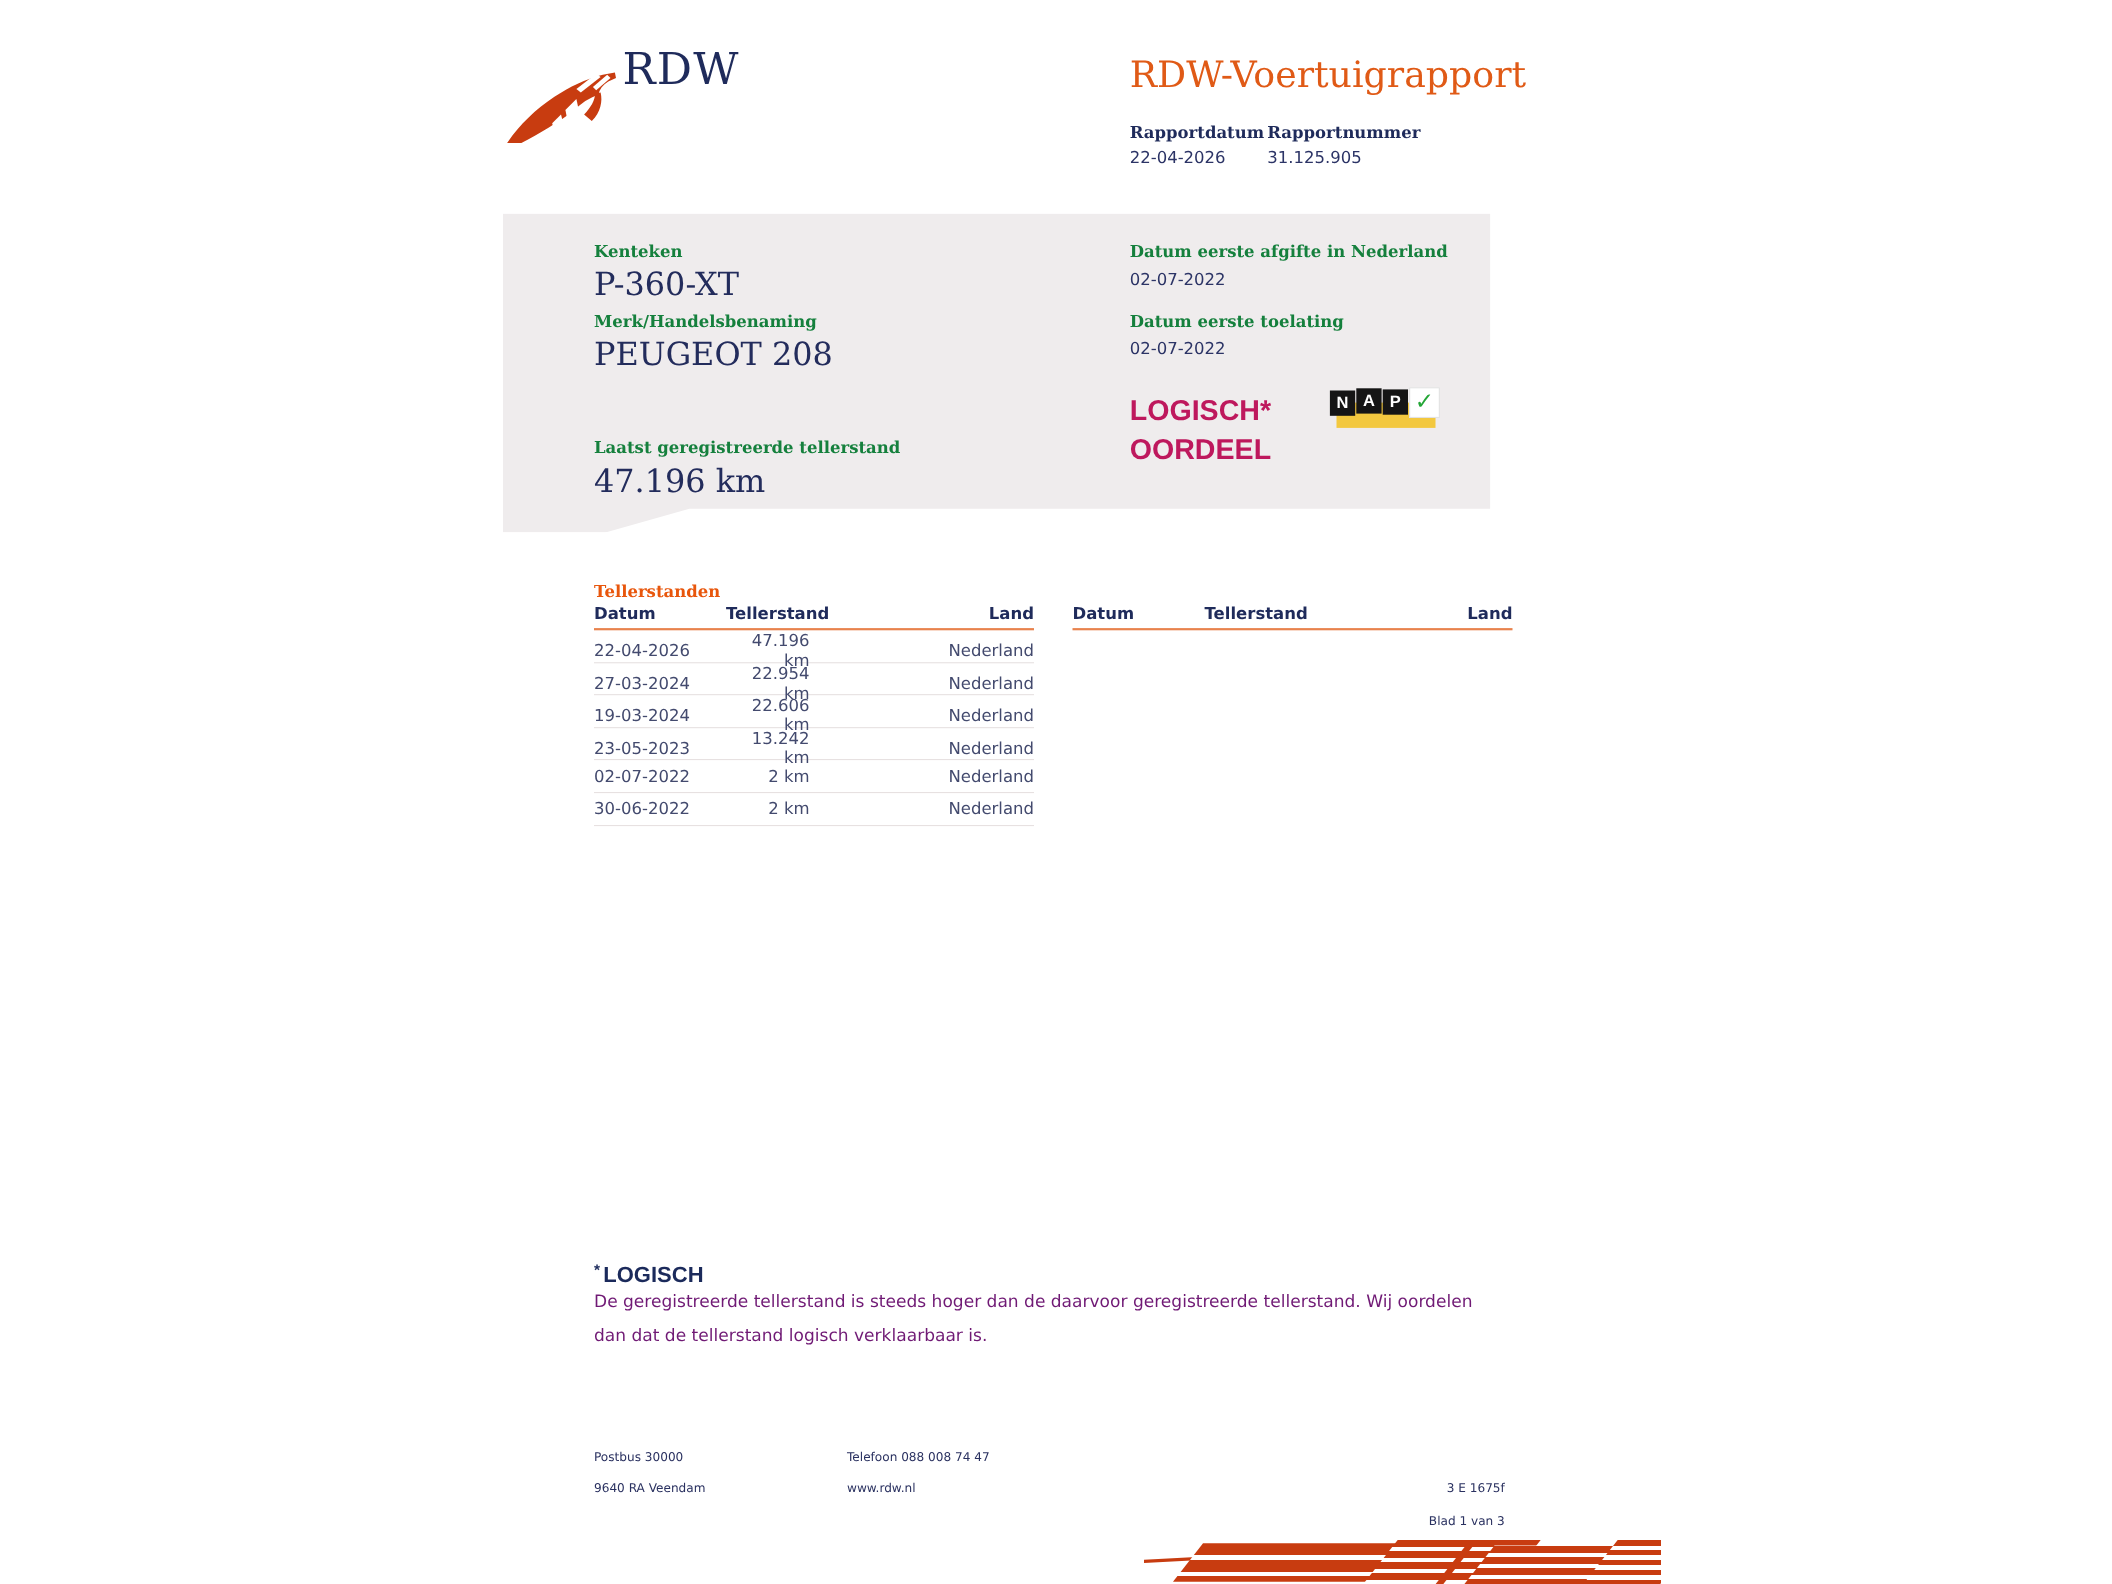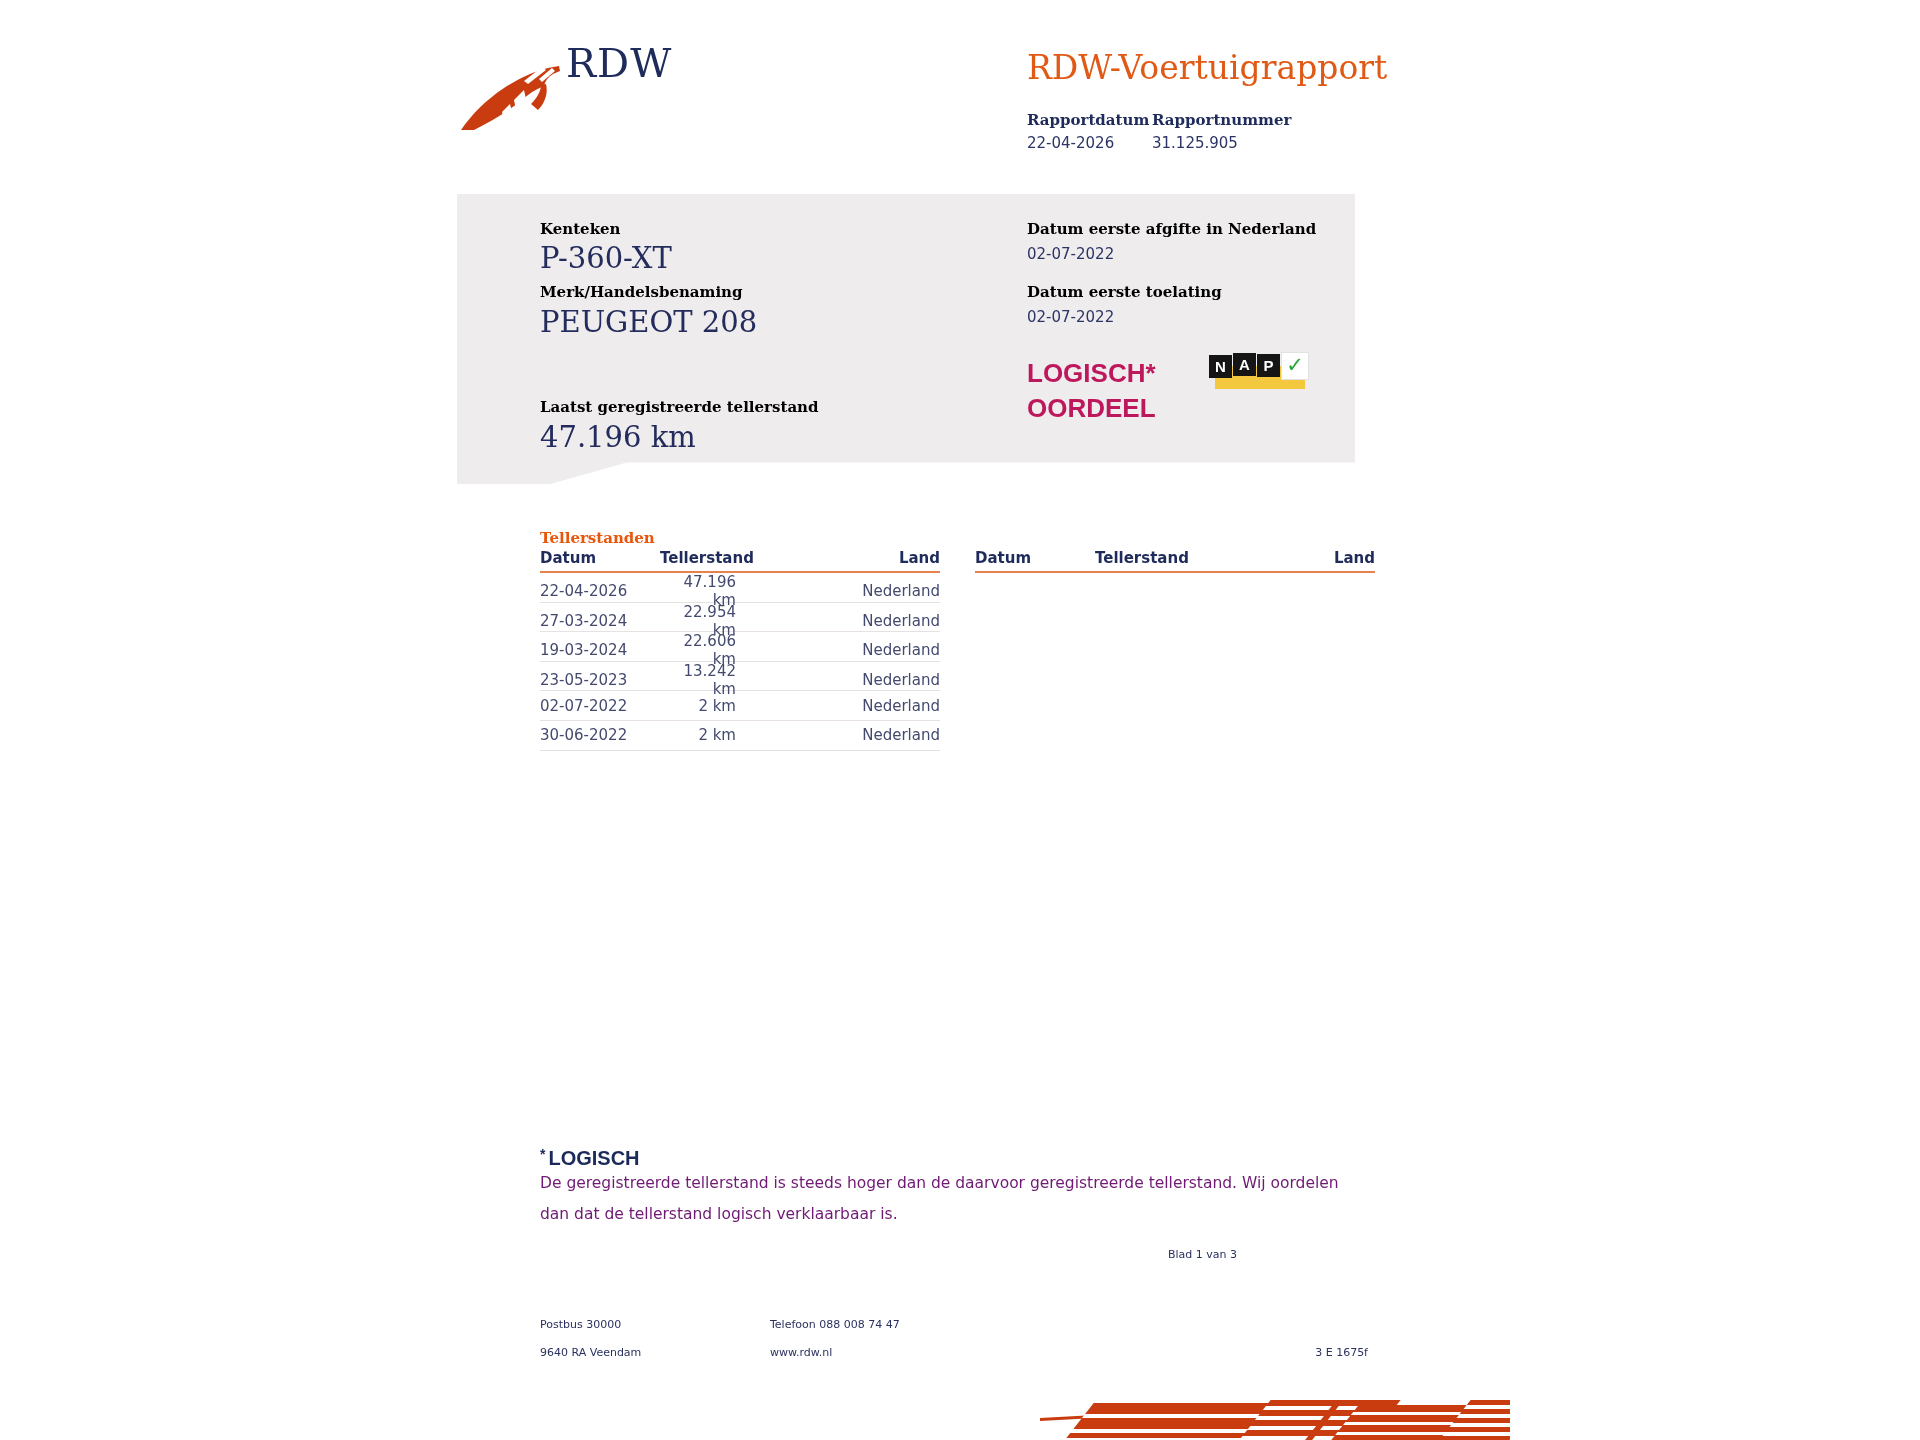--- a/index.html
+++ b/index.html
@@ -18,21 +18,21 @@
   .meta-value{font-size:15px;color:#2c3466;}
   #meta-date-label{left:1027px;top:111px;}
   #meta-num-label{left:1152px;top:111px;}
   #meta-date-value{left:1027px;top:134px;}
   #meta-num-value{left:1152px;top:134px;}
 
   
   #summary{left:457px;top:194px;width:898px;height:290px;background:#efeced;
            clip-path:polygon(0 0,100% 0,100% 92.6%,18.9% 92.6%,10.4% 100%,0 100%);}
   .fld-label{position:absolute;font-family:"DejaVu Serif",serif;font-weight:bold;
-             font-size:15px;color:#000000;}
+             font-size:15px;color:#15803d;}
   .fld-big{position:absolute;font-family:"DejaVu Serif",serif;font-size:29px;color:#232c5c;}
   .fld-small{position:absolute;font-size:15px;color:#2c3466;}
   #judgement{position:absolute;left:570px;top:162px;font-family:"Liberation Sans",sans-serif;
              font-weight:bold;font-size:26px;line-height:35px;color:#be185d;}
 
   
   #nap{position:absolute;left:752px;top:158px;width:102px;height:40px;}
   #nap .yellow{position:absolute;left:6px;top:14px;width:90px;height:23px;background:#f3c83f;}
   #nap .sq{position:absolute;width:23px;height:23px;background:#151515;color:#fff;
            font-family:"Liberation Sans",sans-serif;font-weight:bold;font-size:15px;
@@ -66,21 +66,21 @@
              font-weight:bold;font-size:20px;color:#1b2a5b;}
   #expl-head .star{font-size:14px;vertical-align:6px;margin-right:3px;}
   #expl-text{left:540px;top:1168px;width:800px;font-size:15.5px;line-height:31px;color:#701a75;}
 
   
   .foot{font-size:11px;color:#2a3160;}
   #foot-a1{left:540px;top:1318px;}
   #foot-a2{left:540px;top:1346px;}
   #foot-b1{left:770px;top:1318px;}
   #foot-b2{left:770px;top:1346px;}
-  #foot-c1{left:1168px;top:1248px;width:200px;text-align:left;}
+  #foot-c1{left:1168px;top:1376px;width:200px;text-align:right;}
   #foot-c2{left:1168px;top:1346px;width:200px;text-align:right;}
 
   
   #fgfx{left:1040px;top:1400px;width:470px;height:40px;overflow:hidden;}
   #fgfx .fg{position:absolute;transform:skewX(-38deg);}
   #fgfx .line{left:-10px;top:15px;width:130px;height:3px;background:#c83c10;
               transform:rotate(-3deg);position:absolute;}
   #fgfx .p1{left:40px;top:3px;width:200px;height:35px;
             background:repeating-linear-gradient(to bottom,#c83c10 0 11px,#ffffff 11px 15px);}
   #fgfx .p2{left:215px;top:0;width:130px;height:40px;

